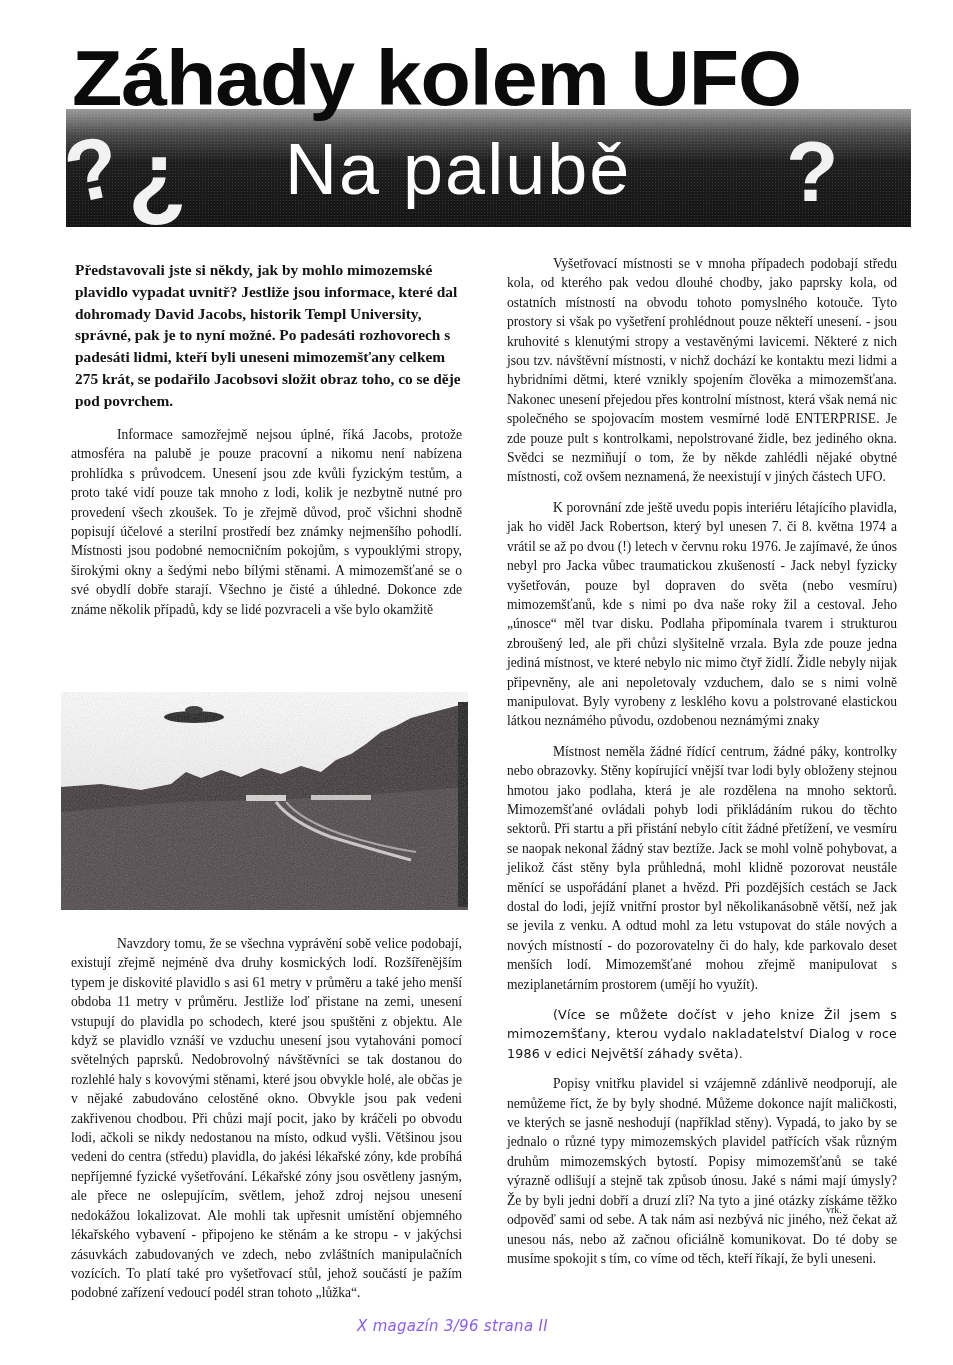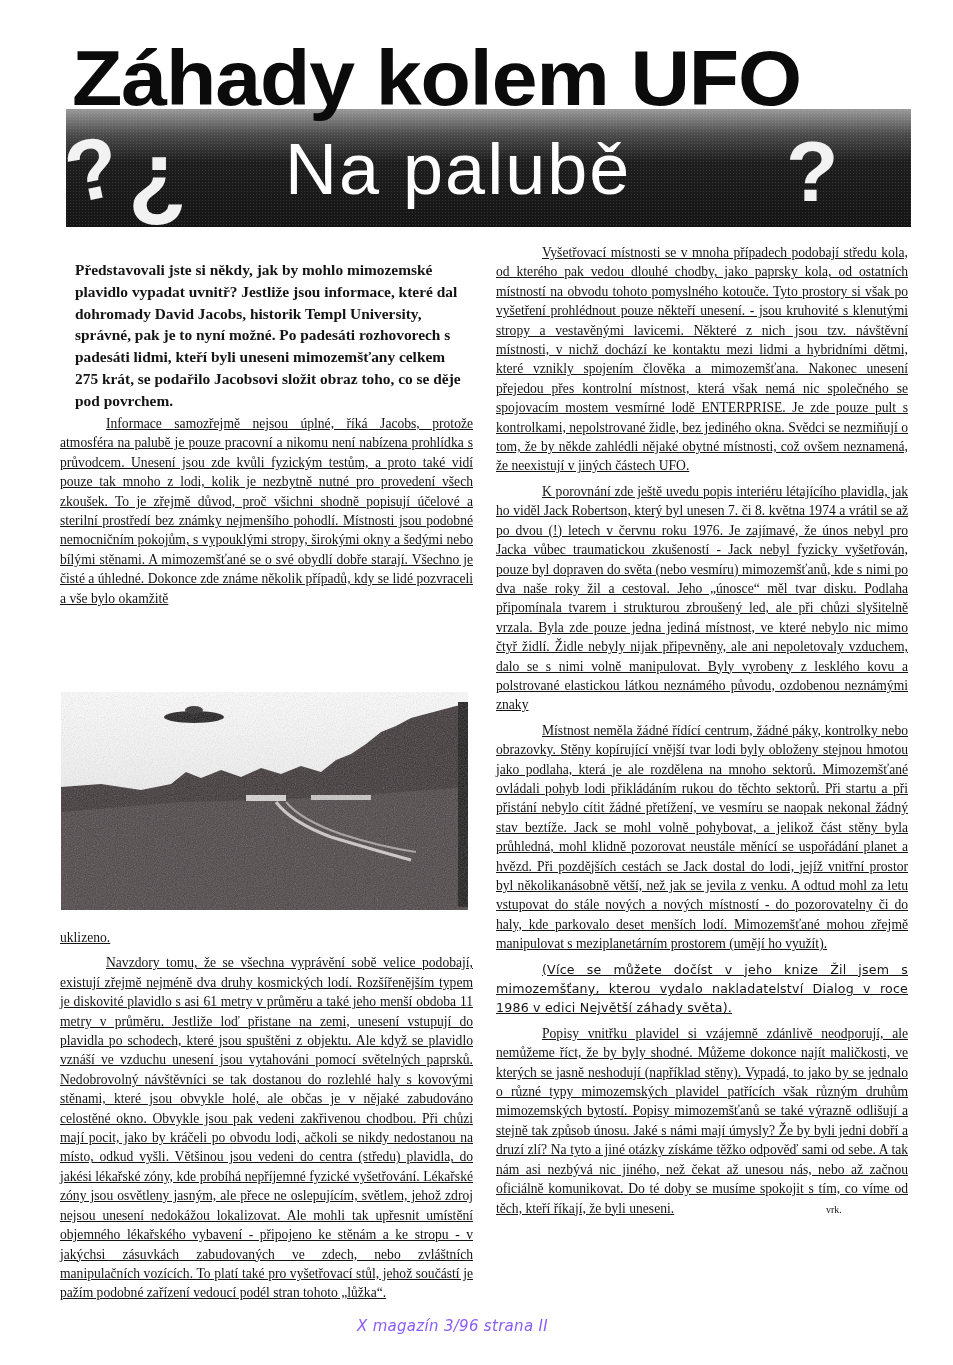--- a/index.html
+++ b/index.html
@@ -6,21 +6,21 @@
   body { width: 953px; height: 1365px; position: relative; overflow: hidden; font-family: "Liberation Serif", "DejaVu Serif", serif; color: #141414; }
   .title-main { position: absolute; left: 72px; top: 40px; font-family: "Liberation Sans", "DejaVu Sans", sans-serif; font-weight: 700; font-size: 77px; letter-spacing: -1px; line-height: 1; color: #0b0b0b; z-index: 2; white-space: nowrap; transform: scaleX(1.07); transform-origin: left top; }
   .banner { position: absolute; left: 66px; top: 109px; width: 845px; height: 118px; background: linear-gradient(to bottom, #9a9a9a 0%, #4a4a4a 22%, #1e1e1e 45%, #151515 100%); z-index: 1; overflow: hidden; }
   .banner::after { content: ""; position: absolute; inset: 0; background-image: radial-gradient(rgba(255,255,255,0.12) 1px, transparent 1px); background-size: 3px 3px; }
   .subtitle { position: absolute; left: 285px; top: 133px; font-family: "Liberation Sans", "DejaVu Sans", sans-serif; font-weight: 400; font-size: 72px; color: #fff; z-index: 3; line-height: 1; letter-spacing: 2px; white-space: nowrap; }
   .qmark { position: absolute; font-family: "Liberation Sans", "DejaVu Sans", sans-serif; font-weight: 700; color: #f2f2f2; z-index: 3; line-height: 1; }
   .q1 { left: 66px; top: 126px; font-size: 86px; transform: rotate(-12deg); }
   .q2 { left: 128px; top: 128px; font-size: 96px; }
   .q3 { left: 786px; top: 128px; font-size: 86px; }
   .col { position: absolute; font-size: 13.6px; line-height: 19.4px; text-align: justify; }
-  .col p { margin: 0; text-decoration: underline; }
+  .col p { margin: 11px; }
   .indent { text-indent: 46px; }
   .lead { position: absolute; left: 60px; top: 244px; width: 420px; font-weight: 700; font-size: 15.4px; line-height: 21.8px; text-align: left; }
   .lead p { margin: 15px; }
   .left-col-1 { left: 60px; top: 414px; width: 413px; }
   .photo { position: absolute; left: 61px; top: 692px; width: 407px; height: 218px; z-index: 1; }
   .left-col-2 { left: 60px; top: 928px; width: 413px; }
   .right-col { left: 496px; top: 243px; width: 412px; }
   .sans-block { font-family: "DejaVu Sans", "Liberation Sans", sans-serif; font-size: 12.6px; letter-spacing: 0.2px; }
   .gap { margin-top: 6px !important; }
   .signature { position: absolute; left: 826px; top: 1204px; font-size: 10px; }
@@ -65,21 +65,20 @@
   <path d="M225,110 Q240,128 280,142 Q320,155 355,160" stroke="#a8a2a2" stroke-width="2" fill="none"></path>
   <rect x="185" y="103" width="40" height="6" fill="#d8d4d4"></rect>
   <rect x="250" y="103" width="60" height="5" fill="#c8c4c4"></rect>
   <ellipse cx="133" cy="25" rx="30" ry="6" fill="#1c1a1a"></ellipse>
   <ellipse cx="133" cy="18" rx="9" ry="4" fill="#2a2828"></ellipse>
   <rect x="397" y="10" width="10" height="205" fill="#1a1818"></rect>
   <rect x="0" y="0" width="407" height="218" filter="url(#grain)"></rect>
 </svg>
 
 <div class="col left-col-2">
-  <p>uklizeno.</p>
   <p class="indent gap">Navzdory tomu, že se všechna vyprávění sobě velice podobají, existují zřejmě nejméně dva druhy kosmických lodí. Rozšířenějším typem je diskovité plavidlo s asi 61 metry v průměru a také jeho menší obdoba 11 metry v průměru. Jestliže loď přistane na zemi, unesení vstupují do plavidla po schodech, které jsou spuštěni z objektu. Ale když se plavidlo vznáší ve vzduchu unesení jsou vytahováni pomocí světelných paprsků. Nedobrovolný návštěvníci se tak dostanou do rozlehlé haly s kovovými stěnami, které jsou obvykle holé, ale občas je v nějaké zabudováno celostěné okno. Obvykle jsou pak vedeni zakřivenou chodbou. Při chůzi mají pocit, jako by kráčeli po obvodu lodi, ačkoli se nikdy nedostanou na místo, odkud vyšli. Většinou jsou vedeni do centra (středu) plavidla, do jakési lékařské zóny, kde probíhá nepříjemné fyzické vyšetřování. Lékařské zóny jsou osvětleny jasným, ale přece ne oslepujícím, světlem, jehož zdroj nejsou unesení nedokážou lokalizovat. Ale mohli tak upřesnit umístění objemného lékařského vybavení - připojeno ke stěnám a ke stropu - v jakýchsi zásuvkách zabudovaných ve zdech, nebo zvláštních manipulačních vozících. To platí také pro vyšetřovací stůl, jehož součástí je pažím podobné zařízení vedoucí podél stran tohoto „lůžka“.</p>
 </div>
 
 <div class="col right-col">
   <p class="indent">Vyšetřovací místnosti se v mnoha případech podobají středu kola, od kterého pak vedou dlouhé chodby, jako paprsky kola, od ostatních místností na obvodu tohoto pomyslného kotouče. Tyto prostory si však po vyšetření prohlédnout pouze někteří unesení. - jsou kruhovité s klenutými stropy a vestavěnými lavicemi. Některé z nich jsou tzv. návštěvní místnosti, v nichž dochází ke kontaktu mezi lidmi a hybridními dětmi, které vznikly spojením člověka a mimozemšťana. Nakonec unesení přejedou přes kontrolní místnost, která však nemá nic společného se spojovacím mostem vesmírné lodě ENTERPRISE. Je zde pouze pult s kontrolkami, nepolstrované židle, bez jediného okna. Svědci se nezmiňují o tom, že by někde zahlédli nějaké obytné místnosti, což ovšem neznamená, že neexistují v jiných částech UFO.</p>
   <p class="indent gap">K porovnání zde ještě uvedu popis interiéru létajícího plavidla, jak ho viděl Jack Robertson, který byl unesen 7. či 8. května 1974 a vrátil se až po dvou (!) letech v červnu roku 1976. Je zajímavé, že únos nebyl pro Jacka vůbec traumatickou zkušeností - Jack nebyl fyzicky vyšetřován, pouze byl dopraven do světa (nebo vesmíru) mimozemšťanů, kde s nimi po dva naše roky žil a cestoval. Jeho „únosce“ měl tvar disku. Podlaha připomínala tvarem i strukturou zbroušený led, ale při chůzi slyšitelně vrzala. Byla zde pouze jedna jediná místnost, ve které nebylo nic mimo čtyř židlí. Židle nebyly nijak připevněny, ale ani nepoletovaly vzduchem, dalo se s nimi volně manipulovat. Byly vyrobeny z lesklého kovu a polstrované elastickou látkou neznámého původu, ozdobenou neznámými znaky</p>
   <p class="indent gap">Místnost neměla žádné řídící centrum, žádné páky, kontrolky nebo obrazovky. Stěny kopírující vnější tvar lodi byly obloženy stejnou hmotou jako podlaha, která je ale rozdělena na mnoho sektorů. Mimozemšťané ovládali pohyb lodi přikládáním rukou do těchto sektorů. Při startu a při přistání nebylo cítit žádné přetížení, ve vesmíru se naopak nekonal žádný stav beztíže. Jack se mohl volně pohybovat, a jelikož část stěny byla průhledná, mohl klidně pozorovat neustále měnící se uspořádání planet a hvězd. Při pozdějších cestách se Jack dostal do lodi, jejíž vnitřní prostor byl několikanásobně větší, než jak se jevila z venku. A odtud mohl za letu vstupovat do stále nových a nových místností - do pozorovatelny či do haly, kde parkovalo deset menších lodí. Mimozemšťané mohou zřejmě manipulovat s meziplanetárním prostorem (umějí ho využít).</p>
   <p class="indent gap sans-block">(Více se můžete dočíst v jeho knize Žil jsem s mimozemšťany, kterou vydalo nakladatelství Dialog v roce 1986 v edici Největší záhady světa).</p>
   <p class="indent gap">Popisy vnitřku plavidel si vzájemně zdánlivě neodporují, ale nemůžeme říct, že by byly shodné. Můžeme dokonce najít maličkosti, ve kterých se jasně neshodují (například stěny). Vypadá, to jako by se jednalo o různé typy mimozemských plavidel patřících však různým druhům mimozemských bytostí. Popisy mimozemšťanů se také výrazně odlišují a stejně tak způsob únosu. Jaké s námi mají úmysly? Že by byli jedni dobří a druzí zlí? Na tyto a jiné otázky získáme těžko odpověď sami od sebe. A tak nám asi nezbývá nic jiného, než čekat až unesou nás, nebo až začnou oficiálně komunikovat. Do té doby se musíme spokojit s tím, co víme od těch, kteří říkají, že byli uneseni.</p>
 </div>

